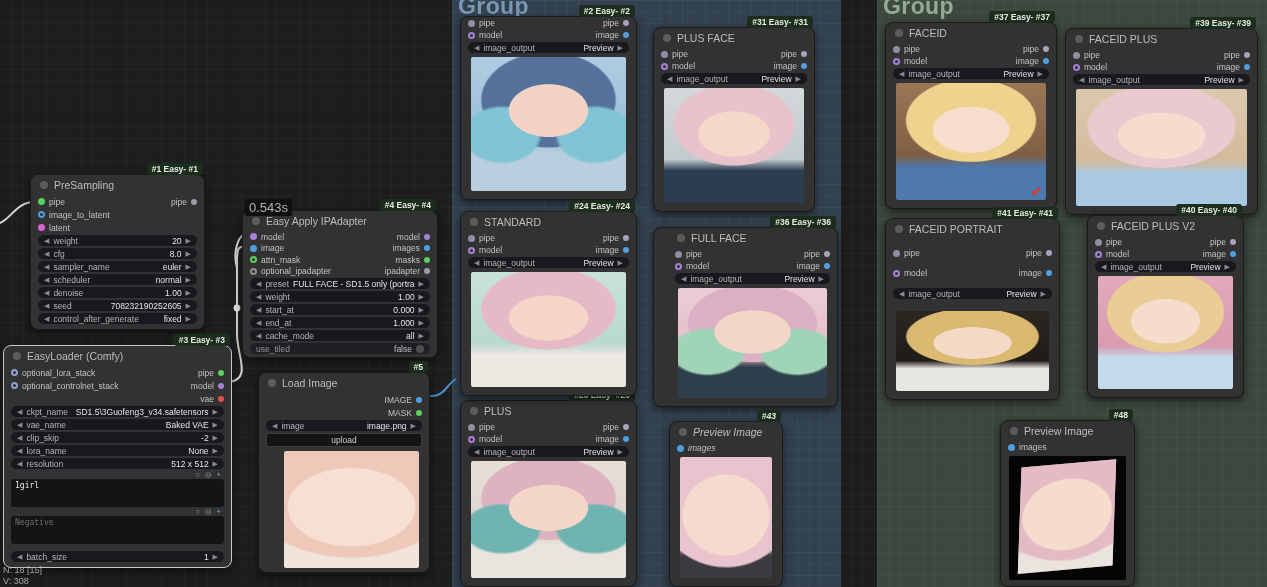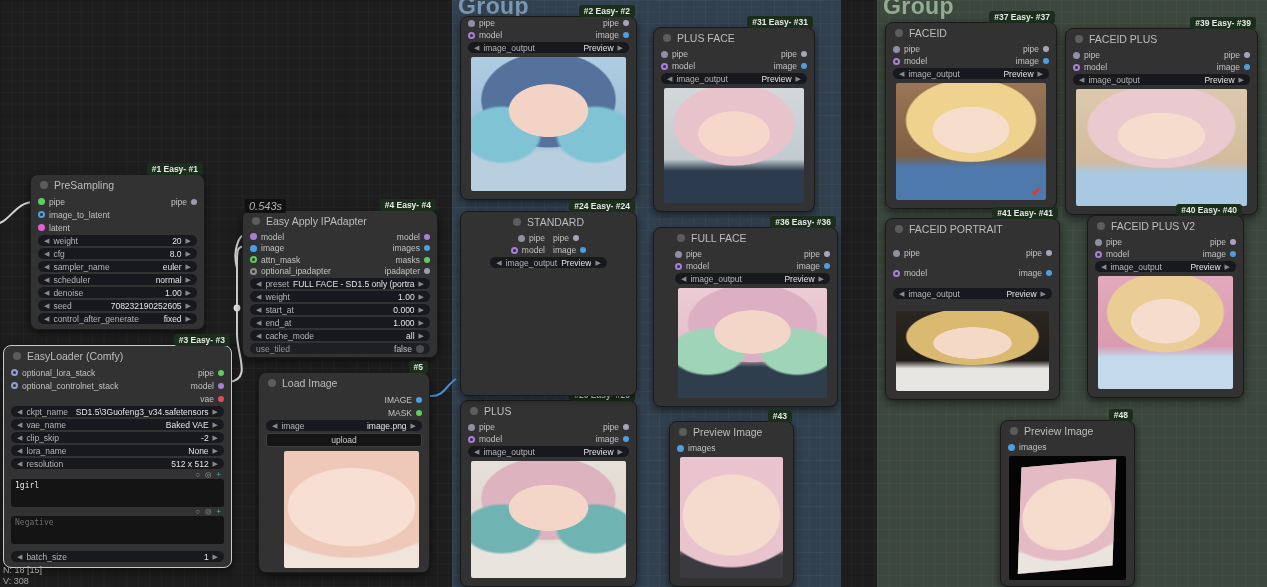--- a/index.html
+++ b/index.html
@@ -22,21 +22,21 @@
   .w{fill:none;stroke:#d4d4d4;stroke-width:2;}
   .wb{fill:none;stroke:#4a8fd0;stroke-width:2;}
   .wd{fill:#e2e2e2;}
   .node{position:absolute;background:#323232;border:1px solid #1a1a1a;border-radius:8px;
     box-shadow:0 3px 9px rgba(0,0,0,.55);display:flex;flex-direction:column;box-sizing:border-box;}
   .node.sel{border-color:#c9c9c9;}
   .ntitle{height:20px;display:flex;align-items:center;gap:6px;padding:0 9px;color:#bdbdbd;font-size:10.5px;flex:none;}
   .tdot{width:8px;height:8px;border-radius:50%;background:#5c5c5c;flex:none;}
   .badge{position:absolute;top:-12px;right:1px;background:#1b2e1c;color:#e8e8e8;font-size:8.5px;font-weight:700;
     padding:1px 5px;border-radius:3px;white-space:nowrap;z-index:5;}
-  .timer{position:absolute;top:-12px;left:2px;background:#101010;color:#b2b2b2;font-size:11px;padding:1px 4px;border-radius:2px;z-index:5;font-style:italic;}
+  .timer{position:absolute;top:-12px;left:2px;background:#101010;color:#b2b2b2;font-size:13px;padding:1px 4px;border-radius:2px;z-index:5;}
   .prow{display:flex;align-items:center;height:13px;padding:0 7px;font-size:8.5px;color:#c2c2c2;gap:4px;flex:none;}
   .rnode .prow{height:12px;}
   .tight .prow{height:11.5px;}
   .pin{width:7px;height:7px;border-radius:50%;background:#888;flex:none;box-sizing:border-box;}
   .pin.ring{background:transparent;border:2px solid #888;}
   .pin.out{width:6px;height:6px;}
   .sp{flex:1;}
   .pill{height:11px;margin:1px 7px;background:#17191f;border-radius:6px;display:flex;align-items:center;
     font-size:8.5px;color:#b5b5b5;padding:0 6px;gap:4px;flex:none;}
   .pill .wvalue{flex:1;text-align:right;color:#e4e4e4;white-space:nowrap;overflow:hidden;}
@@ -362,21 +362,21 @@
         <span class="pin out" style="background-color: rgb(78, 159, 224);"></span>
       </div>
       <div class="pill">
         <span class="arr">◀</span>
         <span class="wlabel">image_output</span>
         <span class="wvalue">Preview</span>
         <span class="arr">▶</span>
       </div>
       <div class="portrait" style="background: radial-gradient(26% 20% at 50% 40%, rgb(245, 216, 202) 0px, rgb(245, 216, 202) 97%, transparent 100%), radial-gradient(44% 36% at 50% 32%, rgb(231, 195, 203) 0px, rgb(231, 195, 203) 97%, transparent 100%), linear-gradient(transparent 0px, transparent 62%, rgb(44, 60, 78) 72%, rgb(44, 60, 78) 100%), linear-gradient(rgb(211, 216, 218) 0%, rgb(185, 195, 200) 100%);"></div>
     </div>
-  <div class="node rnode" style="left:460px;top:211px;width:177px;height:185px;z-index:2;align-items:center;">
+  <div class="node rnode" style="left:460px;top:211px;width:177px;height:185px;z-index:2;">
       <div class="badge">#24 Easy- #24</div>
       <div class="ntitle">
         <span class="tdot"></span>
         <span class="">STANDARD</span>
       </div>
       <div class="prow">
         <span class="pin" style="background-color: rgb(143, 143, 164);"></span>
         <span class="">pipe</span>
         <span class="sp"></span>
         <span class="">pipe</span>
@@ -446,21 +446,21 @@
         <span class="pin out" style="background-color: rgb(78, 159, 224);"></span>
       </div>
       <div class="pill">
         <span class="arr">◀</span>
         <span class="wlabel">image_output</span>
         <span class="wvalue">Preview</span>
         <span class="arr">▶</span>
       </div>
       <div class="portrait" style="background: radial-gradient(26% 20% at 50% 40%, rgb(244, 214, 201) 0px, rgb(244, 214, 201) 97%, transparent 100%), radial-gradient(26% 22% at 20% 58%, rgb(111, 179, 179) 0px, rgb(111, 179, 179) 90%, transparent 100%), radial-gradient(26% 22% at 80% 58%, rgb(111, 179, 179) 0px, rgb(111, 179, 179) 90%, transparent 100%), radial-gradient(44% 36% at 50% 32%, rgb(220, 179, 191) 0px, rgb(220, 179, 191) 97%, transparent 100%), linear-gradient(transparent 0px, transparent 62%, rgb(233, 228, 222) 72%, rgb(233, 228, 222) 100%), linear-gradient(rgb(231, 224, 217) 0%, rgb(214, 204, 196) 100%);"></div>
     </div>
-  <div class="node rnode" style="left:669px;top:421px;width:125px;height:166px;">
+  <div class="node rnode" style="left:669px;top:421px;width:114px;height:166px;font-style:italic;">
       <div class="badge">#43</div>
       <div class="ntitle">
         <span class="tdot"></span>
         <span class="">Preview Image</span>
       </div>
       <div class="prow">
         <span class="pin" style="background-color: rgb(78, 159, 224);"></span>
         <span class="">images</span>
         <span class="sp"></span>
       </div>

